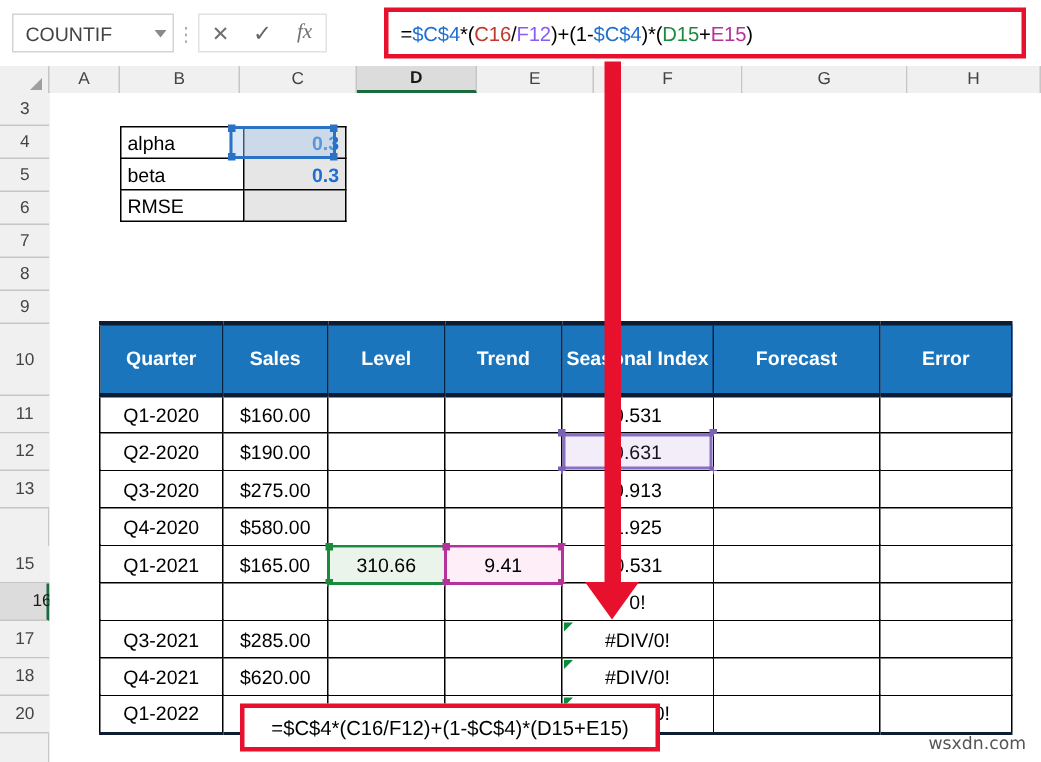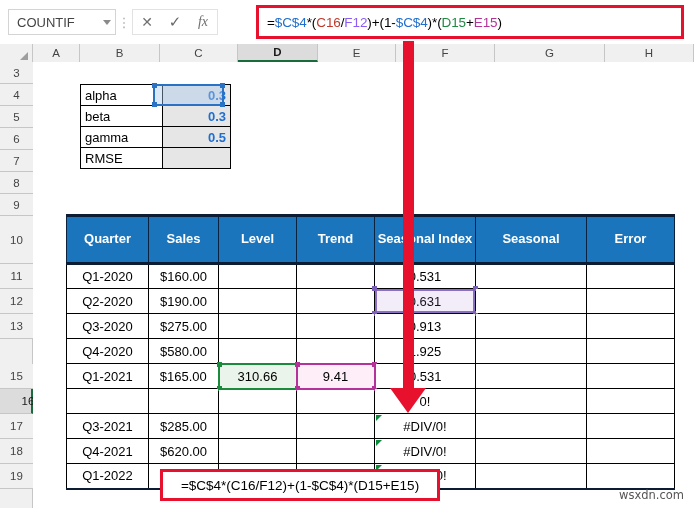--- a/index.html
+++ b/index.html
@@ -355,38 +355,34 @@
       <div class="rowh" style="height: 22px;">9</div>
       <div class="rowh" style="height: 48px;">10</div>
       <div class="rowh" style="height: 25px;">11</div>
       <div class="rowh" style="height: 25px;">12</div>
       <div class="rowh" style="height: 25px;">13</div>
       <div class="rowh" style="height: 25px; margin-left: 48px;">14</div>
       <div class="rowh" style="height: 25px;">15</div>
       <div class="rowh active" style="height: 25px;">16</div>
       <div class="rowh" style="height: 25px;">17</div>
       <div class="rowh" style="height: 25px;">18</div>
-      <div class="rowh" style="height: 25px;">19</div>
+      <div class="rowh" style="height: 25px;">20</div>
     </div>
 
   <div id="sheet">
 
     <table id="param-table">
       <tbody>
           <tr>
             <td class="param-name">alpha</td>
             <td class="param-val">0.3</td>
           </tr>
           <tr>
             <td class="param-name">beta</td>
             <td class="param-val">0.3</td>
-          </tr>
-          <tr>
-            <td class="param-name">gamma</td>
-            <td class="param-val">0.5</td>
           </tr>
           <tr>
             <td class="param-name">RMSE</td>
             <td class="param-val"></td>
           </tr>
         </tbody>
     </table>
     <div id="sel-c4">
       <span class="sq tl"></span>
       <span class="sq tr"></span>
@@ -395,21 +391,21 @@
     </div>
 
     <table id="main-table">
       <thead>
         <tr id="main-head-row">
             <th class="c-quarter">Quarter</th>
             <th class="c-sales">Sales</th>
             <th class="c-level">Level</th>
             <th class="c-trend">Trend</th>
             <th class="c-season">Seasonal Index</th>
-            <th class="c-fc">Seasonal</th>
+            <th class="c-fc">Forecast</th>
             <th class="c-err">Error</th>
           </tr>
       </thead>
       <tbody id="main-body">
           <tr>
             <td class="c-quarter"><span>Q1-2020</span></td>
             <td class="c-sales"><span>$160.00</span></td>
             <td class="c-level"></td>
             <td class="c-trend"></td>
             <td class="c-season"><span>0.531</span></td>

